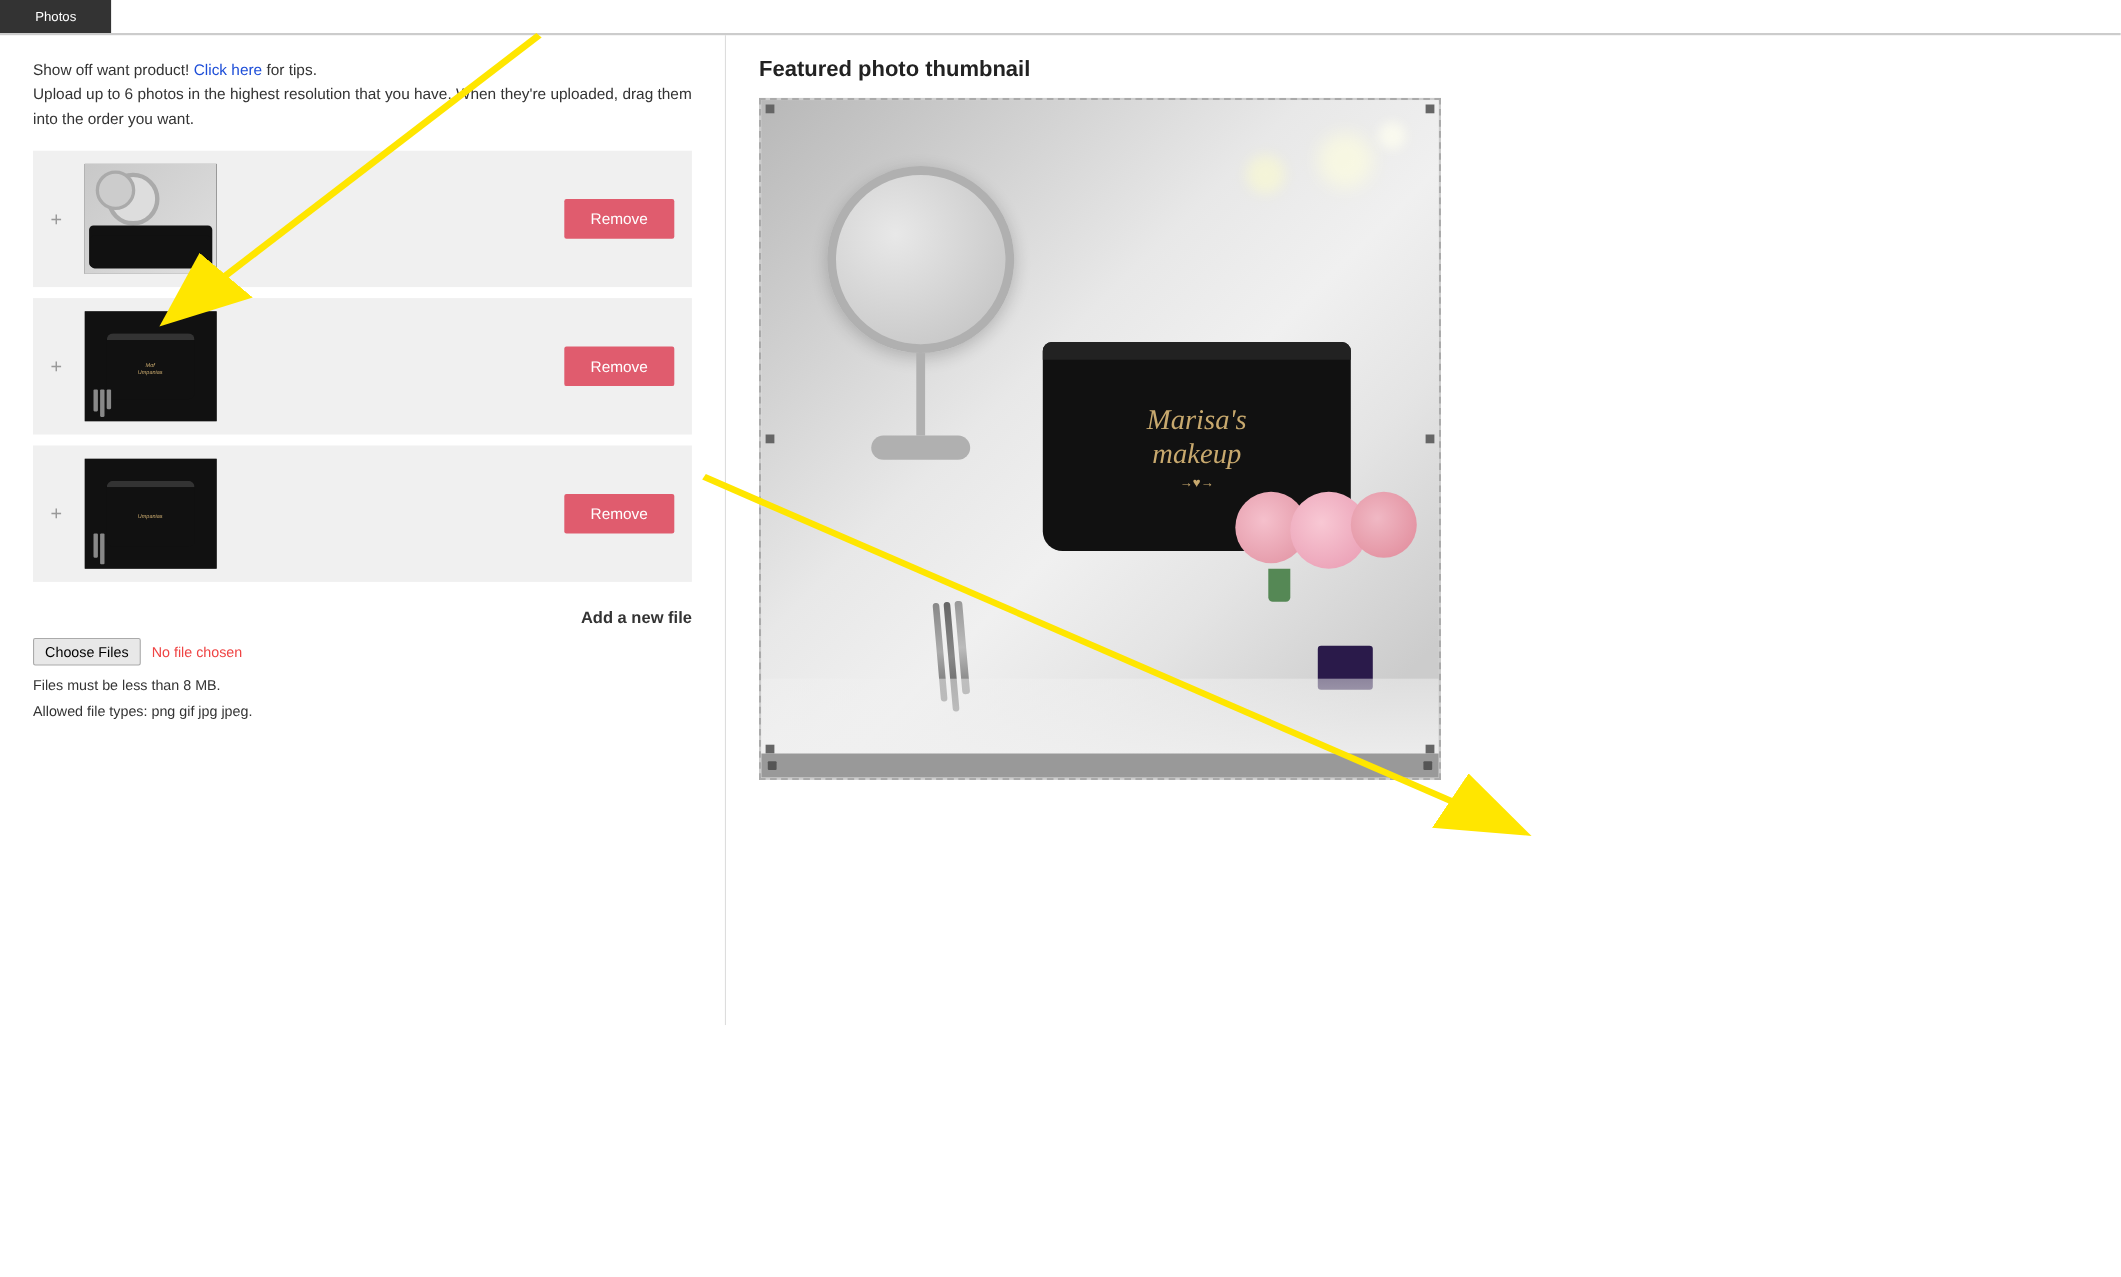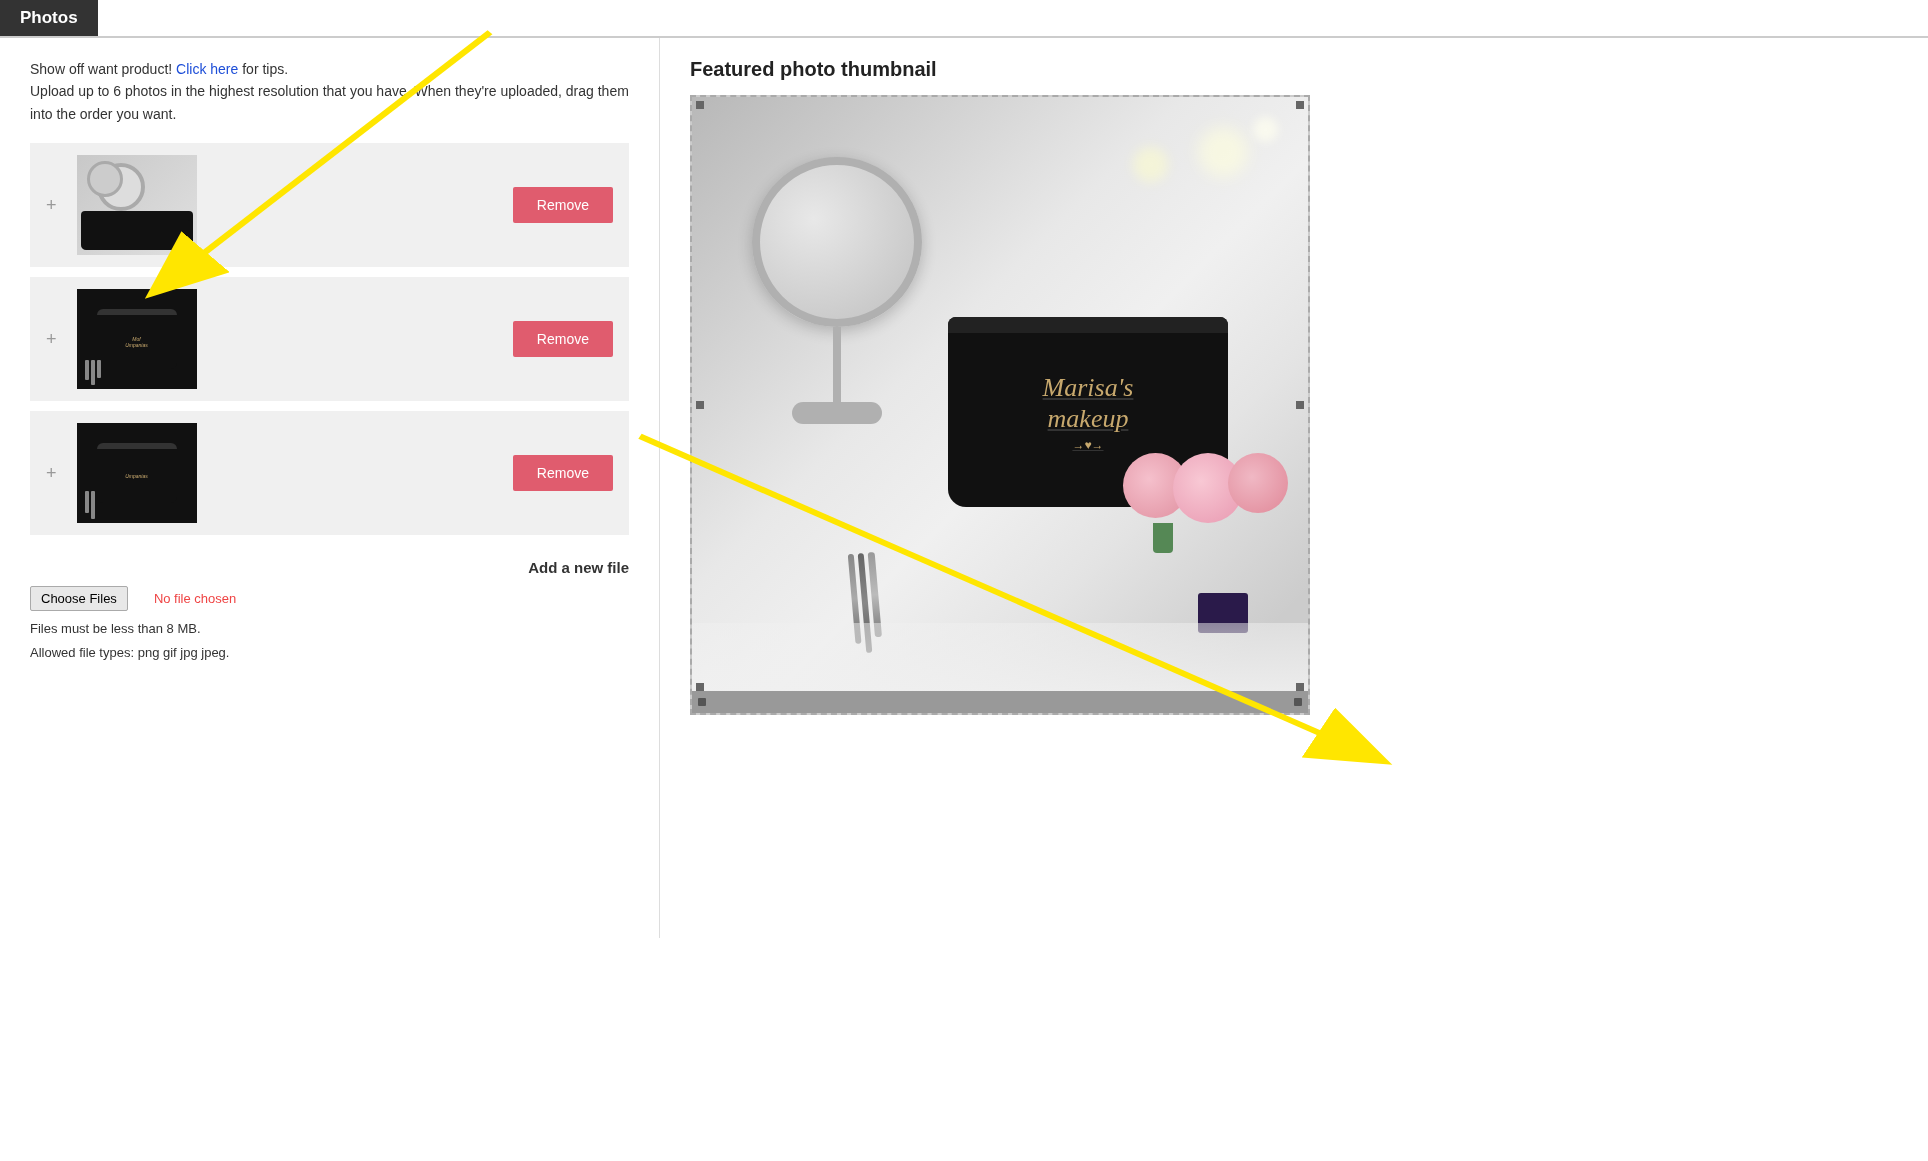--- a/index.html
+++ b/index.html
@@ -7,23 +7,23 @@
       font-family: Arial, sans-serif;
       font-size: 14px;
       color: #333;
       background: #fff;
     }
 
     .header-tab {
       display: inline-block;
       background: #333;
       color: #fff;
-      font-weight: bold;
-      padding: 8px 20px;
-      font-size: 17px;
+      font-weight: normal;
+      padding: 8px 32px;
+      font-size: 12px;
       margin: 0;
     }
 
     .tab-bar {
       border-bottom: 2px solid #ccc;
       padding: 0;
       margin-bottom: 0;
     }
 
     .main-layout {
@@ -114,21 +114,21 @@
     .add-file-title {
       font-weight: bold;
       font-size: 15px;
       margin-bottom: 10px;
       text-align: right;
     }
 
     .file-input-row {
       display: flex;
       align-items: center;
-      gap: 26px;
+      gap: 10px;
       margin-bottom: 6px;
     }
 
     .choose-files-btn {
       background: #e8e8e8;
       border: 1px solid #aaa;
       padding: 4px 10px;
       font-size: 13px;
       cursor: pointer;
       border-radius: 2px;
@@ -336,21 +336,21 @@
           <div style="position:absolute;top:30px;right:60px;width:50px;height:50px;border-radius:50%;background:rgba(255,255,220,0.6);filter:blur(8px);"></div>
           <div style="position:absolute;top:50px;right:140px;width:35px;height:35px;border-radius:50%;background:rgba(255,255,200,0.5);filter:blur(6px);"></div>
           <div style="position:absolute;top:20px;right:30px;width:25px;height:25px;border-radius:50%;background:rgba(255,255,240,0.7);filter:blur(5px);"></div>
 
           <div style="position:absolute;left:60px;top:60px;">
             <div style="width:170px;height:170px;border-radius:50%;border:8px solid #b0b0b0;background:radial-gradient(circle at 35% 35%,#e8e8e8,#c0c0c0);box-shadow:0 4px 15px rgba(0,0,0,0.2);"></div>
             <div style="width:8px;height:75px;background:#b0b0b0;margin:0 auto;"></div>
             <div style="width:90px;height:22px;background:#b0b0b0;border-radius:11px;margin:0 auto;"></div>
           </div>
 
-          <div style="position:absolute;right:80px;top:220px;width:280px;height:190px;text-decoration:underline;">
+          <div style="position:absolute;right:80px;top:220px;width:280px;height:190px;">
             <div style="width:100%;height:100%;background:#111;border-radius:8px 8px 18px 18px;display:flex;align-items:center;justify-content:center;position:relative;">
               <div style="position:absolute;top:0;left:0;right:0;height:16px;background:#222;border-radius:8px 8px 0 0;"></div>
               <div style="text-align:center;z-index:1;">
                 <div style="font-size:26px;color:#c8a96e;font-style:italic;line-height:1.2;font-family:Georgia,serif;">Marisa's<br>makeup</div>
                 <div style="color:#c8a96e;font-size:12px;margin-top:4px;">→♥→</div>
               </div>
             </div>
           </div>
 
           <div style="position:absolute;right:20px;bottom:160px;">

